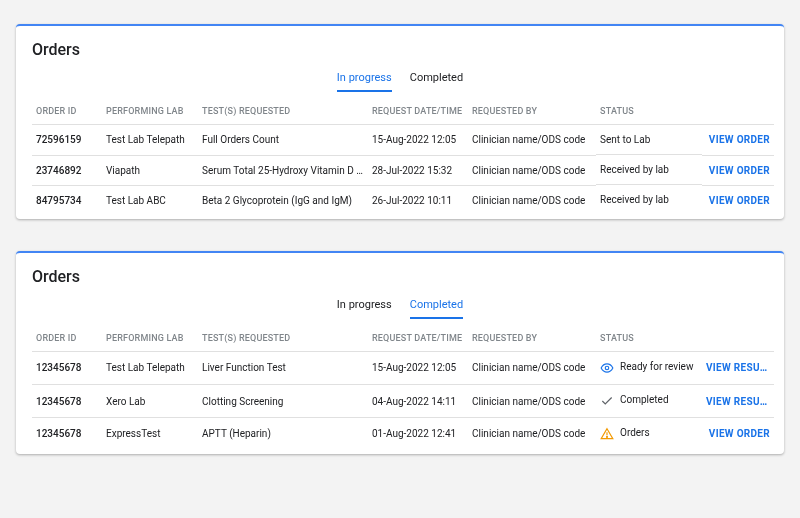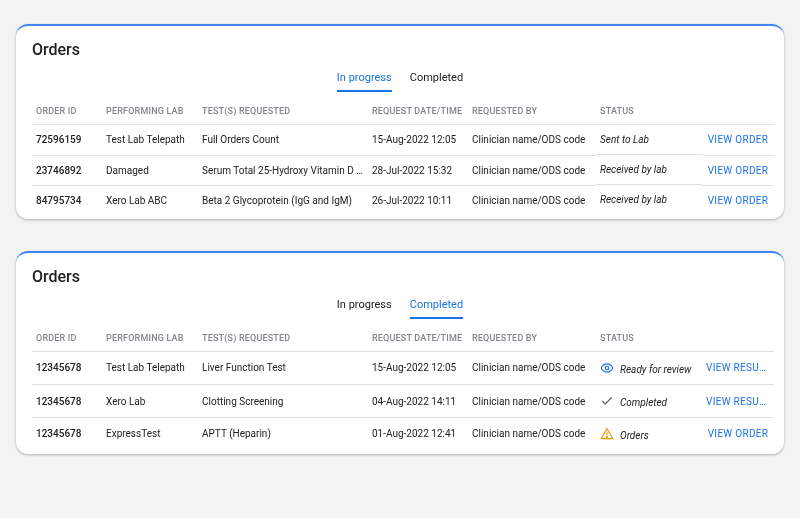--- a/index.html
+++ b/index.html
@@ -16,21 +16,21 @@
   body {
     margin: 0;
     padding: 24px 16px;
     background: var(--bg);
     font-family: -apple-system, BlinkMacSystemFont, "Segoe UI", Roboto, Arial, sans-serif;
     color: var(--text);
     width: 800px;
   }
   .panel {
     background: #fff;
-    border-radius: 12px;
+    border-radius: 4px;
     box-shadow: 0 1px 3px rgba(0,0,0,.2), 0 1px 2px rgba(0,0,0,.1);
     border-top: 2px solid #4285f4;
     margin-bottom: 32px;
     padding: 14px 16px 4px;
   }
   .panel h2 {
     margin: 0 0 12px;
     font-size: 16px;
     font-weight: 500;
   }
@@ -78,27 +78,27 @@
     border-bottom: 1px solid var(--border);
     color: var(--text);
     white-space: nowrap;
     overflow: hidden;
     text-overflow: ellipsis;
   }
   tr:last-child td { border-bottom: none; }
   .action {
     color: var(--blue);
     font-size: 10px;
-    font-weight: 400;
+    font-weight: 700;
     text-transform: uppercase;
     letter-spacing: .03em;
     cursor: pointer;
-    text-align: center;
-  }
-  td.status { display:flex; align-items:flex-end; gap:6px;font-style:italic; }
+    text-align: right;
+  }
+  td.status { display:flex; align-items:flex-start; gap:6px; }
   .ic { display:inline-flex; width:14px; height:14px; }
   .ic svg { width:14px; height:14px; }
 </style>
 </head>
 <body>
 
 <div id="root">
     <div class="panel">
       <h2>Orders</h2>
       <div class="tabs">
@@ -133,32 +133,32 @@
             <td>Full Orders Count</td>
             <td>15-Aug-2022 12:05</td>
             <td>Clinician name/ODS code</td>
             <td class="status">
               <span>Sent to Lab</span>
             </td>
             <td class="action">VIEW ORDER</td>
           </tr>
           <tr>
             <td style="font-weight: 500;">23746892</td>
-            <td>Damaged</td>
+            <td>Viapath</td>
             <td>Serum Total 25-Hydroxy Vitamin D Level</td>
             <td>28-Jul-2022 15:32</td>
             <td>Clinician name/ODS code</td>
             <td class="status">
               <span>Received by lab</span>
             </td>
             <td class="action">VIEW ORDER</td>
           </tr>
           <tr>
             <td style="font-weight: 500;">84795734</td>
-            <td>Xero Lab ABC</td>
+            <td>Test Lab ABC</td>
             <td>Beta 2 Glycoprotein (IgG and IgM)</td>
             <td>26-Jul-2022 10:11</td>
             <td>Clinician name/ODS code</td>
             <td class="status">
               <span>Received by lab</span>
             </td>
             <td class="action">VIEW ORDER</td>
           </tr>
         </tbody>
       </table>

